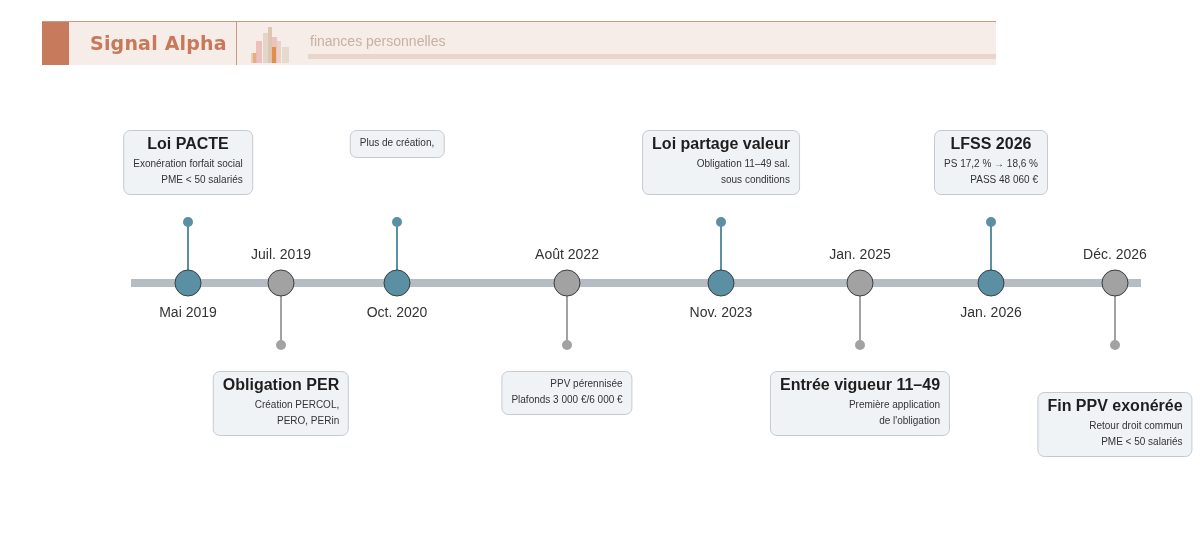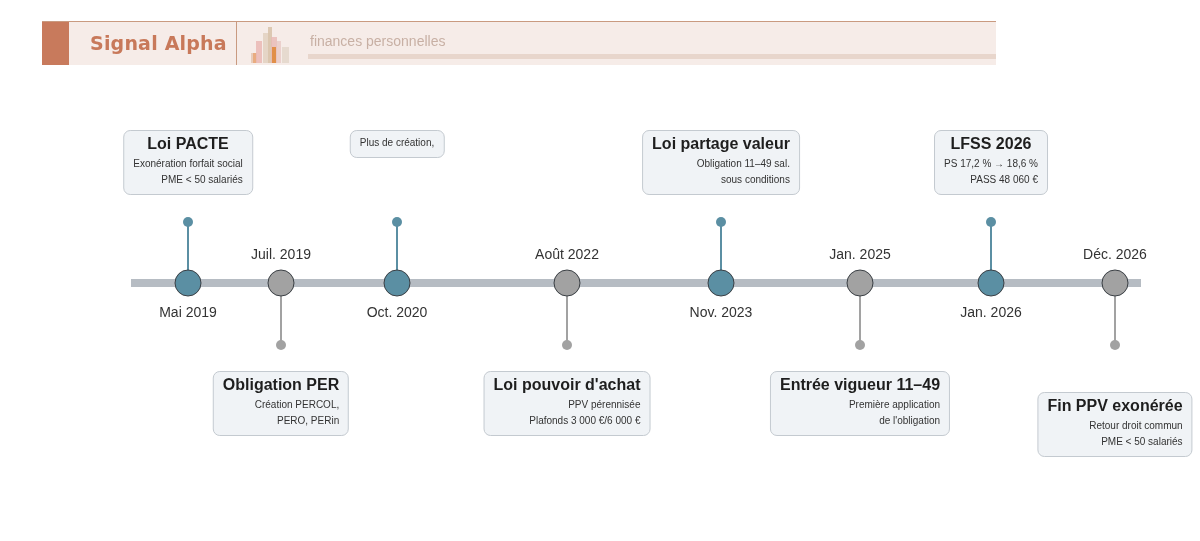--- a/index.html
+++ b/index.html
@@ -85,21 +85,20 @@
     <div class="node teal" style="left: 397px;"></div>
     <div class="date" style="left: 397px; top: 304px;">Oct. 2020</div>
     <div class="card" style="left: 397px; top: 130px;">
       <div class="card-line">Plus de création,</div>
     </div>
     <div class="stem gray" style="left: 567px; top: 283px; height: 62px;"></div>
     <div class="dot gray" style="left: 567px; top: 345px;"></div>
     <div class="node gray" style="left: 567px;"></div>
     <div class="date" style="left: 567px; top: 246px;">Août 2022</div>
     <div class="card" style="left: 567px; top: 371px;">
-      <div class="card-title">Loi pouvoir d'achat</div>
       <div class="card-line">PPV pérennisée</div>
       <div class="card-line">Plafonds 3 000 €/6 000 €</div>
     </div>
     <div class="stem teal" style="left: 721px; top: 222px; height: 61px;"></div>
     <div class="dot teal" style="left: 721px; top: 222px;"></div>
     <div class="node teal" style="left: 721px;"></div>
     <div class="date" style="left: 721px; top: 304px;">Nov. 2023</div>
     <div class="card" style="left: 721px; top: 130px;">
       <div class="card-title">Loi partage valeur</div>
       <div class="card-line">Obligation 11–49 sal.</div>

